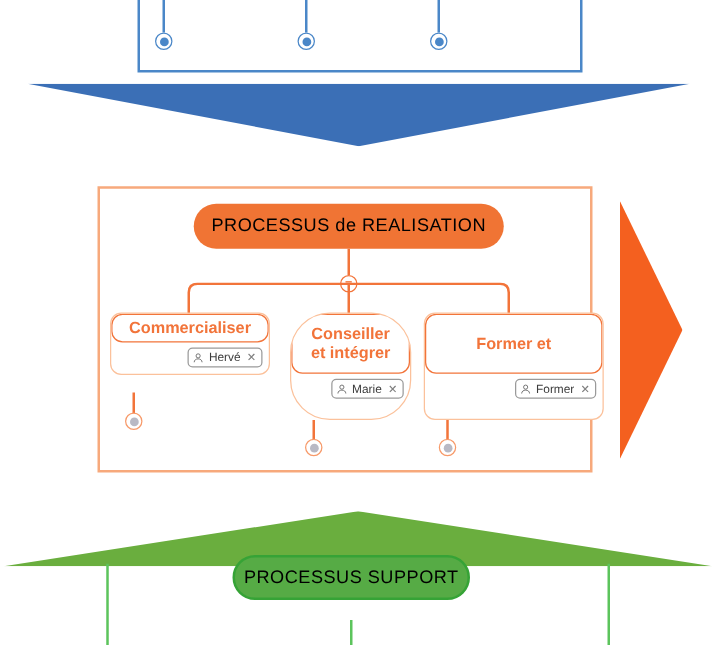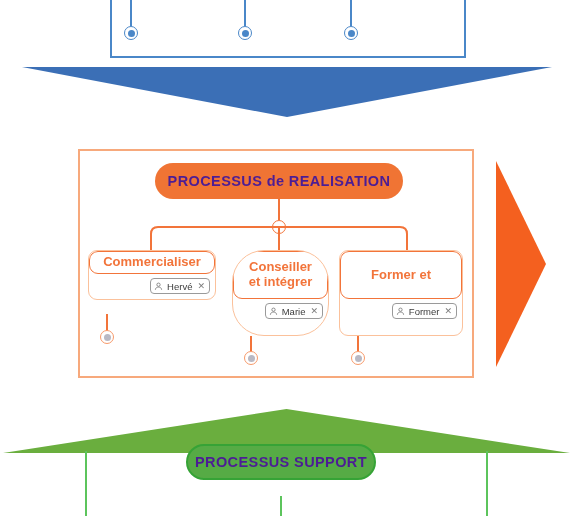--- a/index.html
+++ b/index.html
@@ -18,22 +18,22 @@
     background: #ffffff;
   }
 
   
   .pill {
     position: absolute;
     display: flex;
     align-items: center;
     justify-content: center;
     border-radius: 22px;
-    color: #4c1d95;
-    font-weight: bold;
+    color: #000000;
+    font-weight: normal;
     letter-spacing: .4px;
     text-align: center;
     box-sizing: border-box;
     white-space: nowrap;
   }
 
   .node {
     position: absolute;
     box-sizing: border-box;
     border-radius: 9px;
@@ -224,21 +224,21 @@
         <span class="chip-name">Marie</span>
         <span class="chip-x">✕</span>
       </span>
     </div>
   </div>
   <div class="vline or-line" style="left:250px; top:336px; width:2px; height:17px;"></div>
   <div class="knob or-knob" style="left:244px; top:351px; width:14px; height:14px;">
     <span class="knob-inner" style="width:7px;height:7px;"></span>
   </div>
 
-  <div class="node or-node" style="left:339px; top:250px; width:124px; height:86px;">
+  <div class="node or-node" style="left:339px; top:250px; width:144px; height:86px;">
     <div class="node-head or-head" style="height:48px; font-size:13px; flex-direction:column;">
       <span>Former et</span>
     </div>
     <div class="node-body">
       <span class="chip">
         <span class="person-ico">
           <svg viewBox="0 0 12 12" width="9" height="9" aria-hidden="true">
             <circle cx="6" cy="3.6" r="2.2" fill="none" stroke="#6d6d6d" stroke-width="1"></circle>
             <path d="M1.8 10.4c0-2.3 1.9-3.6 4.2-3.6s4.2 1.3 4.2 3.6" fill="none" stroke="#6d6d6d" stroke-width="1"></path>
           </svg>

